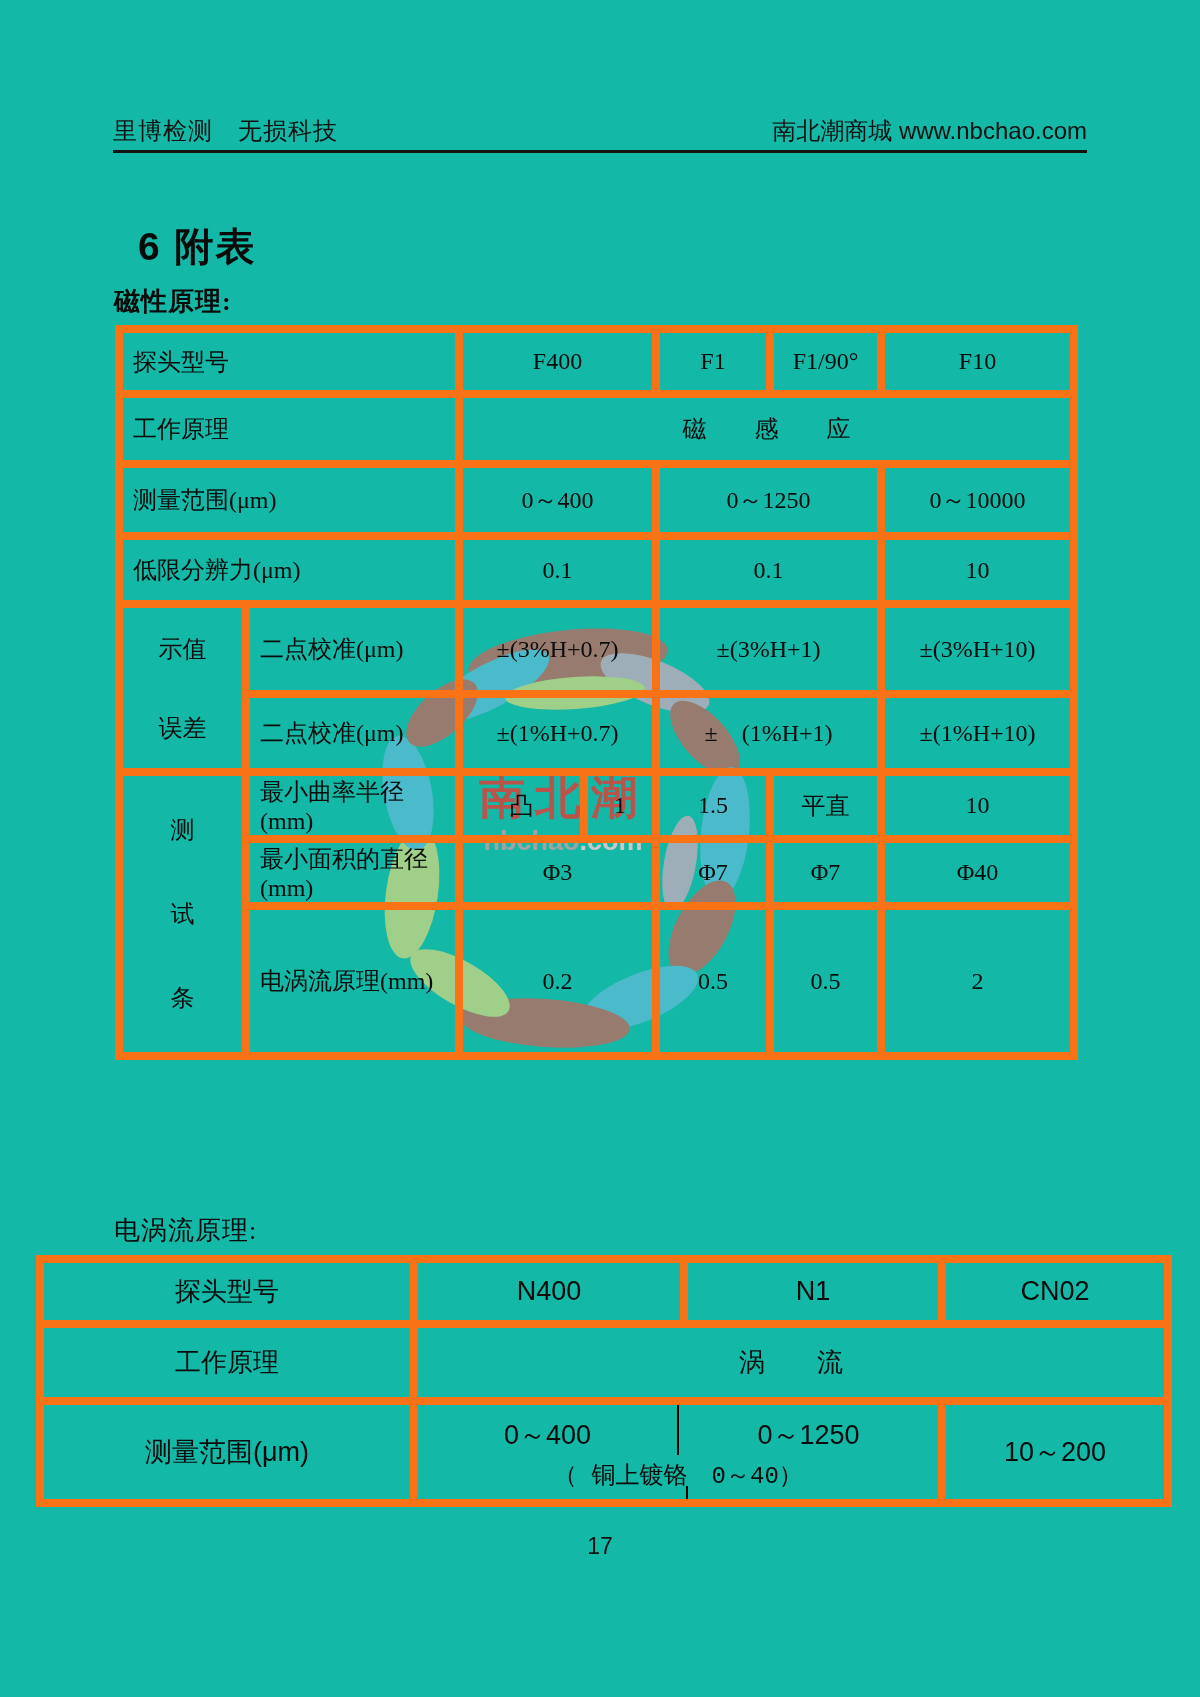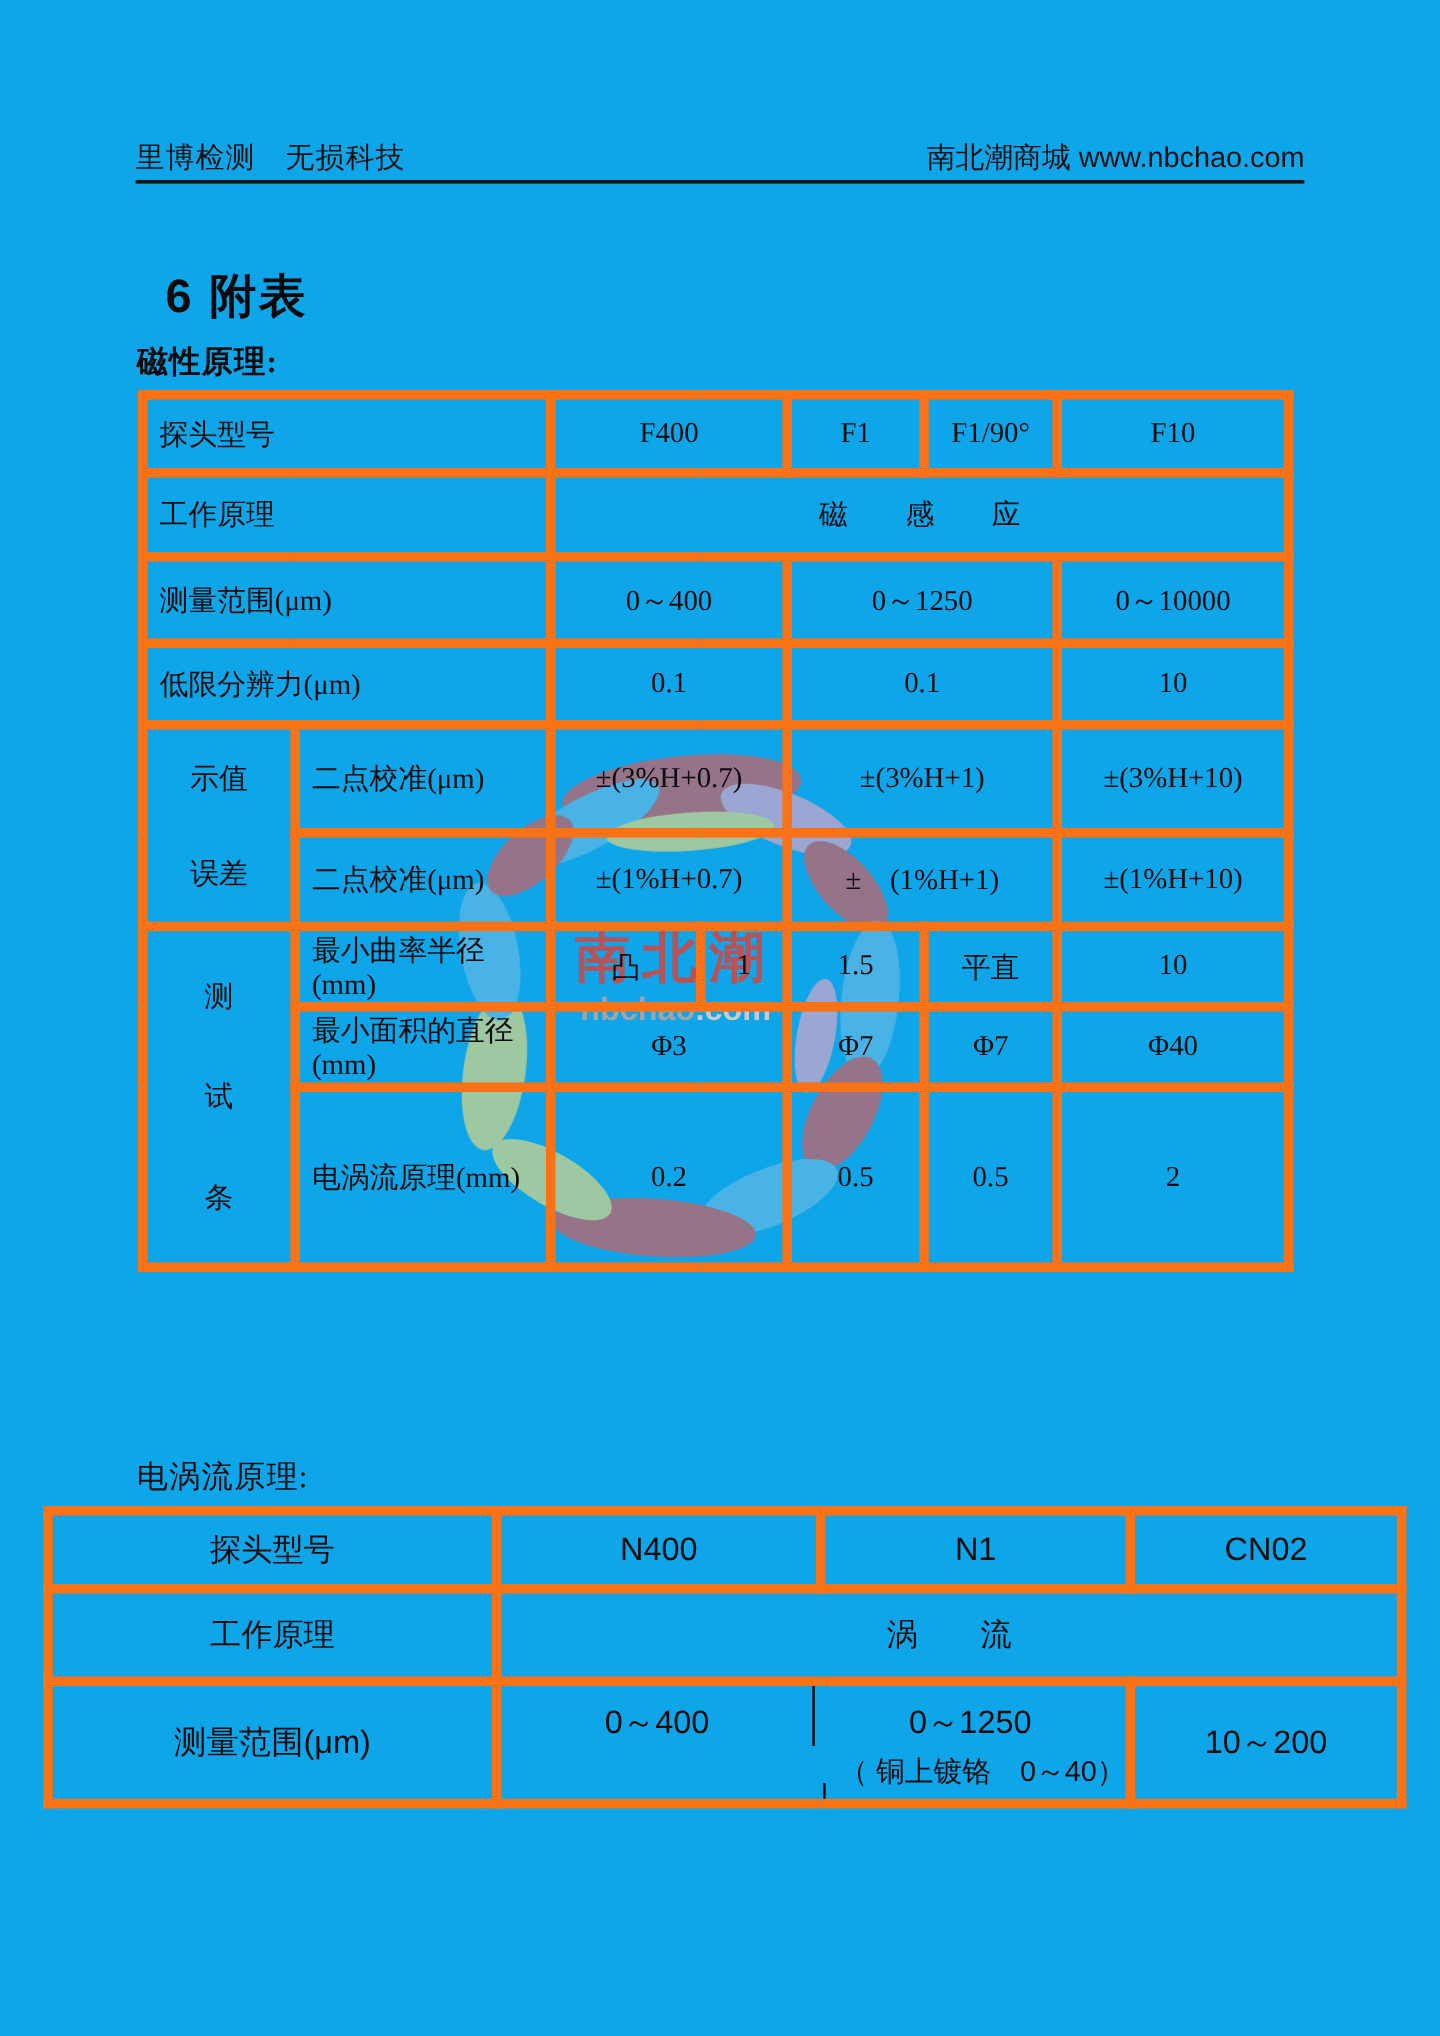--- a/index.html
+++ b/index.html
@@ -1,19 +1,19 @@
 <!DOCTYPE html>
 <html><head>
 <meta charset="utf-8">
 <style>
   html,body{margin:0;padding:0;background:#888;}
   .page{
     position:relative;
     width:1200px;height:1697px;
-    background:#0ea5e9;
+    background:#14b8a6;
     color:#0b0b0b;
     font-family:"Liberation Serif","DejaVu Serif",serif;
     overflow:hidden;
   }
   
   .hdr-left{
     position:absolute;left:113px;top:115px;
     font-family:"Liberation Sans","DejaVu Sans",sans-serif;
     font-size:24px;letter-spacing:1px;color:#111;
   }
@@ -53,22 +53,22 @@
   .stack-2{height:158px;align-items:center;}
   .stack-3{height:252px;}
   
   .t2 td{font-size:27px;font-family:"Liberation Sans","DejaVu Sans",sans-serif;}
   .t2 .serif{font-family:"Liberation Serif","DejaVu Serif",serif;font-size:26px;}
   .range-cell{padding:0;position:relative;}
   .range-top{display:flex;height:50px;align-items:flex-end;}
   .range-half{flex:1 1 0;font-size:27px;line-height:40px;}
   .range-half.first{border-right:2px solid #000;height:50px;display:flex;align-items:flex-end;justify-content:center;}
   .range-note{
-    font-family:Liberation Sans, sans-serif;
-    font-size:24px;height:44px;line-height:44px;text-align:right;
+    font-family:Liberation Mono, monospace;
+    font-size:24px;height:44px;line-height:44px;
   }
   .range-tick{position:absolute;left:268px;bottom:0;width:2px;height:13px;background:#000;}
   
   .page-number{
     position:absolute;left:0;top:1533px;width:100%;
     text-align:center;
     font-family:"Liberation Sans","DejaVu Sans",sans-serif;
     font-size:23px;color:#111;
   }
 </style>
@@ -220,14 +220,15 @@
           <div class="range-half">0～1250</div>
         </div>
         <div class="range-note">（ 铜上镀铬　0～40）</div>
         <div class="range-tick"></div>
       </td>
       <td>10～200</td>
     </tr>
   </tbody>
     </table>
 
+  <div class="page-number">17</div>
 
 </div>
 
 </body></html>

